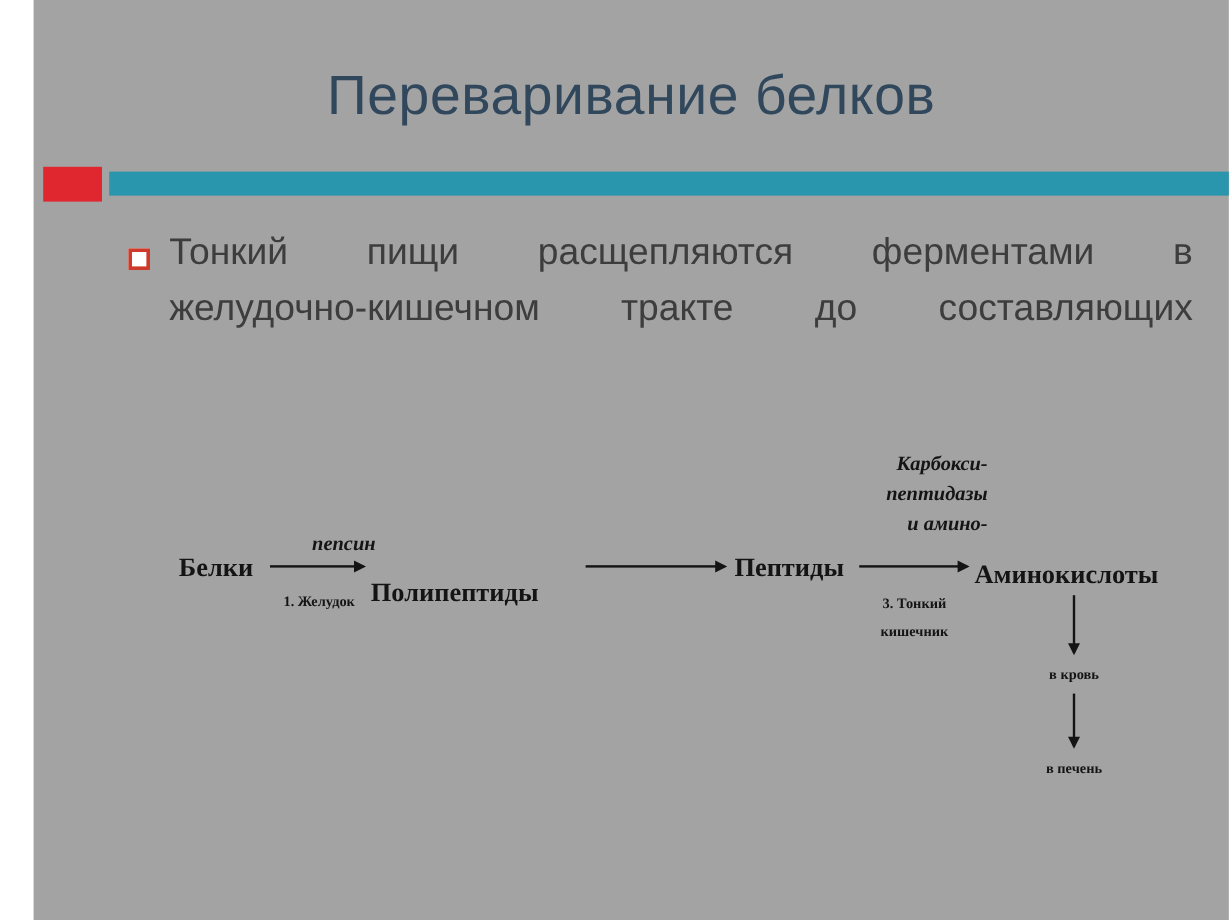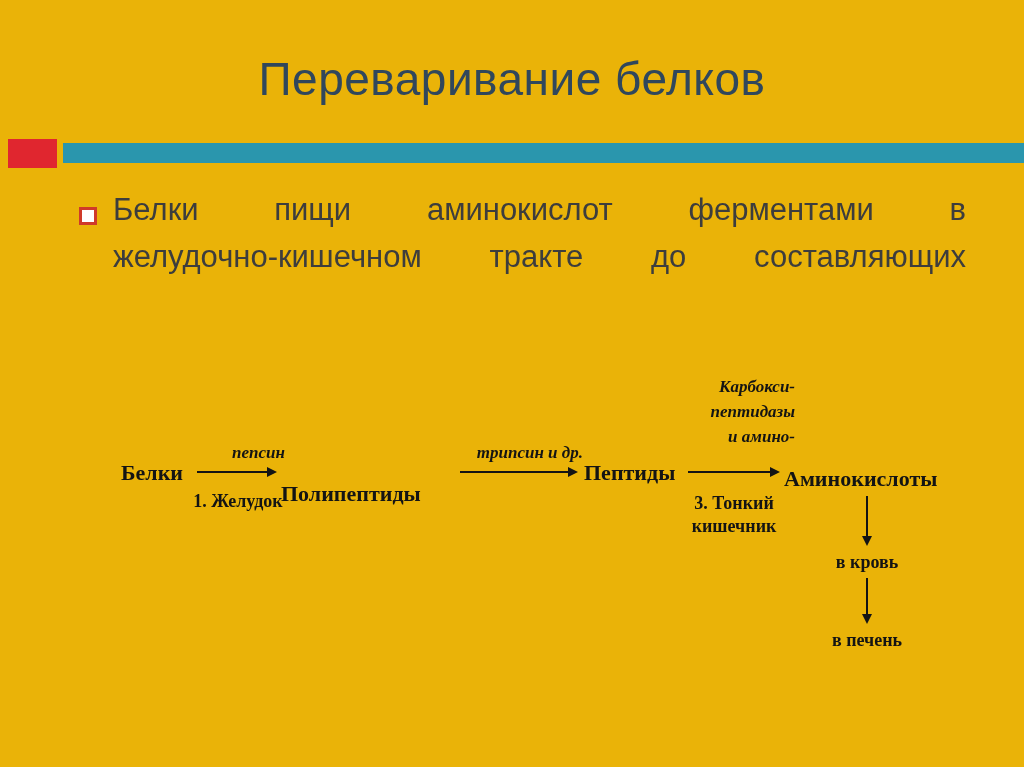--- a/index.html
+++ b/index.html
@@ -1,20 +1,20 @@
 <!DOCTYPE html>
 <html><head>
 <meta charset="utf-8">
 <style>
   html,body{margin:0;padding:0;}
   body{
     width:1024px;height:767px;background:#ffffff;position:relative;overflow:hidden;
     font-family:"Liberation Sans",sans-serif;
   }
-  .slide{position:absolute;inset:0;background:#eab308;}
+  .slide{position:absolute;inset:0;background:#a3a3a3;margin-left:28px;}
 
   
   .title{
     position:absolute;top:52px;left:0;width:100%;margin:0;
     text-align:center;font-family:"Liberation Sans",sans-serif;
     font-size:46px;font-weight:400;color:#30475c;letter-spacing:0.5px;
   }
 
   
   .accent-red{position:absolute;left:8px;top:139px;width:49px;height:29px;background:#e0262f;}
@@ -30,21 +30,21 @@
     color:#3d3d3d;font-size:31px;line-height:47px;
   }
   .jline{text-align:justify;text-align-last:justify;}
   .jline.last{text-align:left;text-align-last:left;}
 
   
   .diagram{position:absolute;inset:0;font-family:"Liberation Serif",serif;color:#141414;}
   .dnode{position:absolute;font-weight:bold;font-size:22px;white-space:nowrap;}
   .enzyme{position:absolute;font-weight:bold;font-style:italic;font-size:17px;text-align:right;white-space:nowrap;line-height:25px;}
   .enzyme-block{position:absolute;font-weight:bold;font-style:italic;font-size:17px;text-align:right;line-height:25px;}
-  .site{position:absolute;font-weight:bold;font-size:18px;text-align:center;line-height:23px;}
+  .site{position:absolute;font-weight:bold;font-size:12px;text-align:center;line-height:23px;}
   .h-arrow{position:absolute;height:2px;background:#141414;}
   .h-arrow::after{
     content:"";position:absolute;right:-2px;top:-4px;width:0;height:0;
     border-left:10px solid #141414;border-top:5px solid transparent;border-bottom:5px solid transparent;
   }
   .v-arrow{position:absolute;width:2px;background:#141414;}
   .v-arrow::after{
     content:"";position:absolute;left:-4px;bottom:-2px;width:0;height:0;
     border-top:10px solid #141414;border-left:5px solid transparent;border-right:5px solid transparent;
   }
@@ -55,37 +55,36 @@
 <div class="slide">
 
   <h1 class="title">Переваривание белков</h1>
 
   <div class="accent-red"></div>
   <div class="accent-teal"></div>
 
   <div>
     <span class="bullet-marker"></span>
     <div class="bullet-text">
-      <div class="jline">Белки пищи аминокислот ферментами в</div>
+      <div class="jline">Тонкий пищи расщепляются ферментами в</div>
       <div class="jline">желудочно-кишечном тракте до составляющих</div>
     </div>
   </div>
 
   <div class="diagram">
 
     <div class="dnode" style="left:121px;top:460px;">Белки</div>
     <div class="dnode" style="left:281px;top:481px;">Полипептиды</div>
     <div class="dnode" style="left:584px;top:460px;">Пептиды</div>
     <div class="dnode" style="left:784px;top:466px;">Аминокислоты</div>
 
     <div class="enzyme" style="left:185px;width:100px;top:440px;">пепсин</div>
     <div class="h-arrow" style="left:197px;top:471px;width:78px;"></div>
     <div class="site" style="left:188px;width:100px;top:490px;">1. Желудок</div>
 
-    <div class="enzyme" style="left:448px;width:135px;top:440px;">трипсин и др.</div>
     <div class="h-arrow" style="left:460px;top:471px;width:116px;"></div>
 
     <div class="enzyme-block" style="left:665px;width:130px;top:374px;">
       <div>Карбокси-</div>
       <div>пептидазы</div>
       <div>и амино-</div>
     </div>
     <div class="h-arrow" style="left:688px;top:471px;width:90px;"></div>
     <div class="site" style="left:678px;width:112px;top:492px;">
       <div>3. Тонкий</div>

